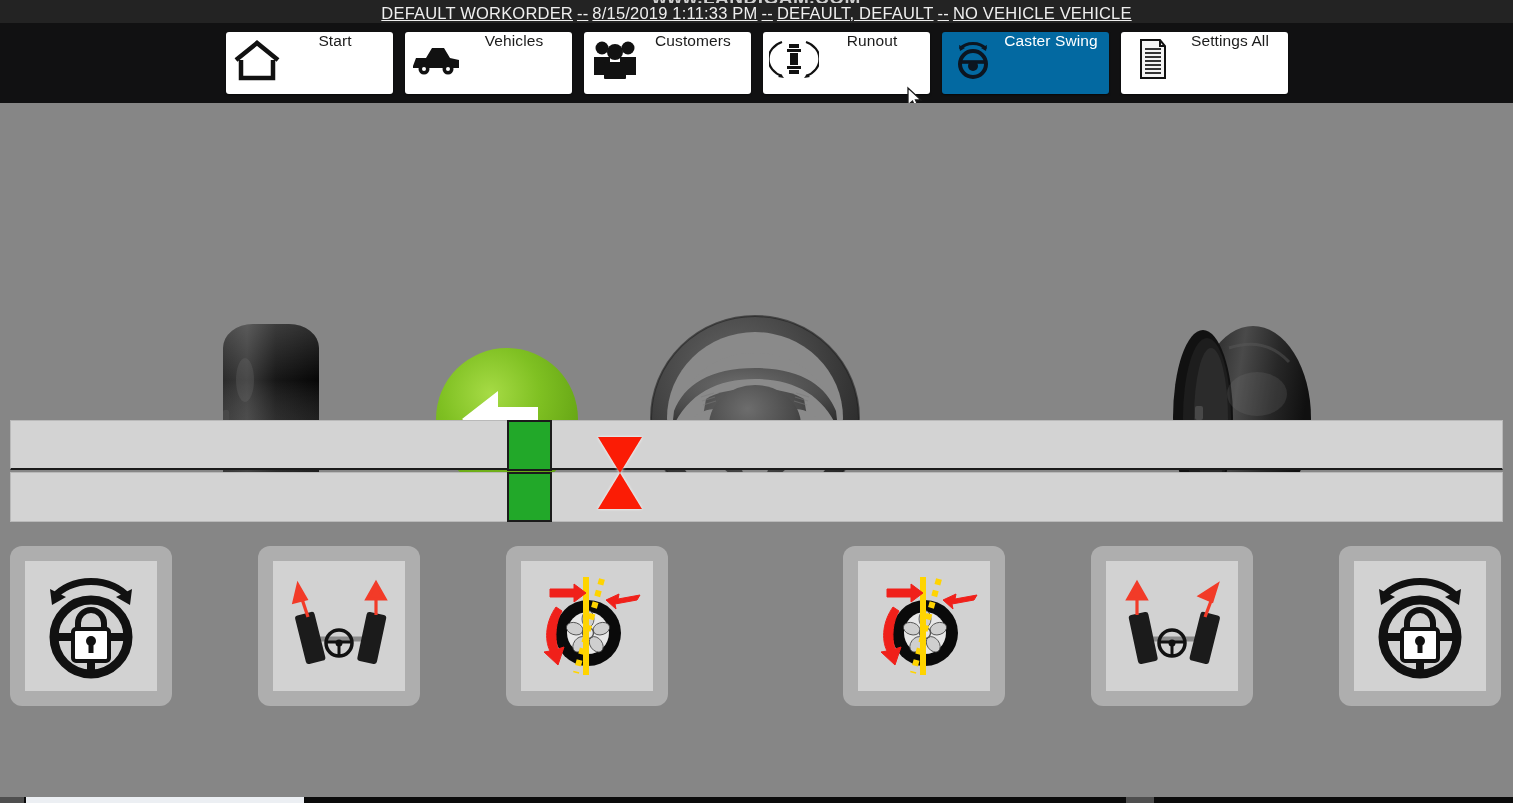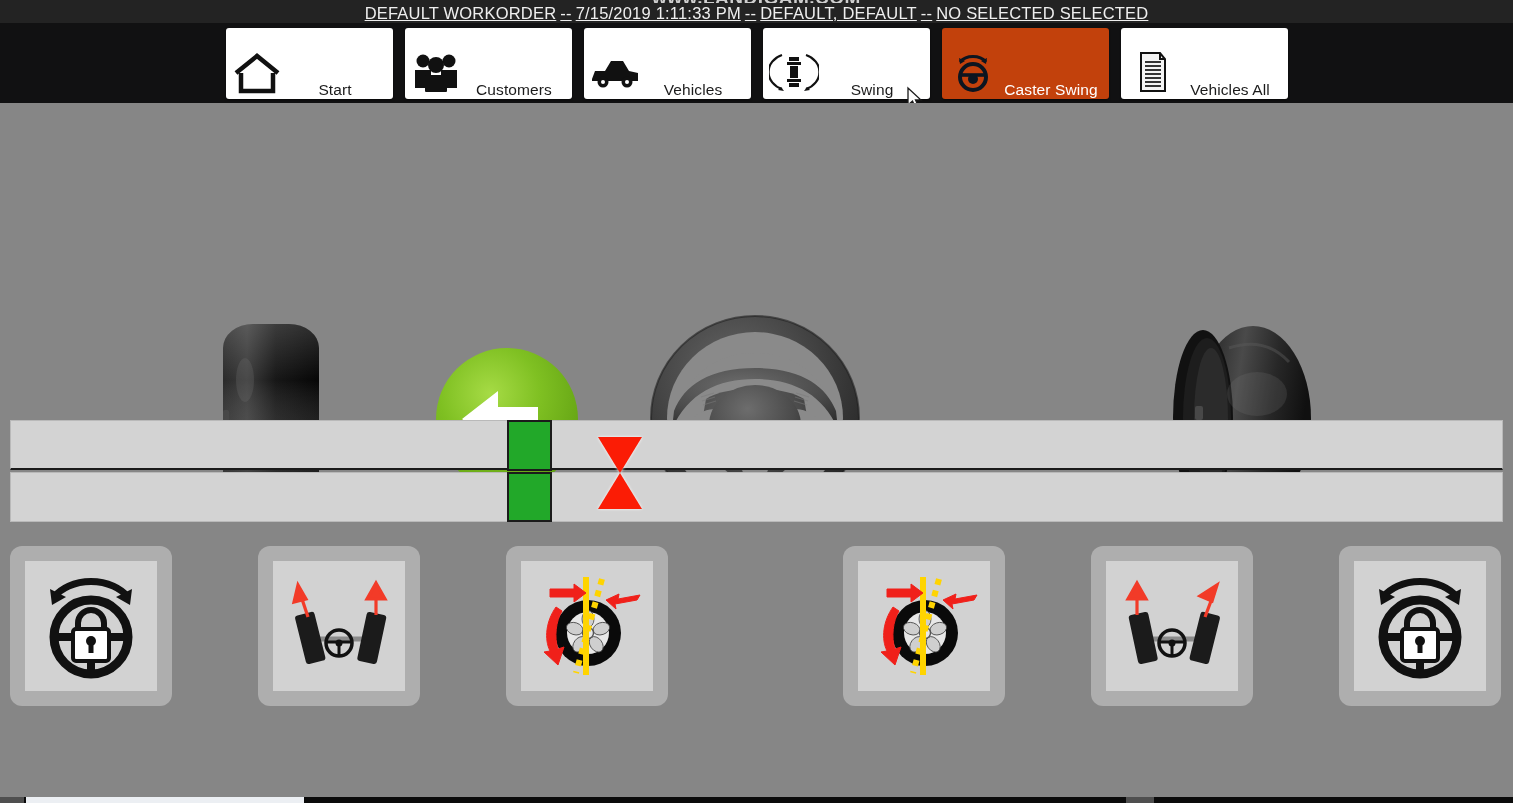--- a/index.html
+++ b/index.html
@@ -24,26 +24,26 @@
   }
   #title-bar .sep{ padding:0 4px; }
 
   
   #nav-bar{
     position:absolute; left:0; top:23px; width:1513px; height:80px;
     background:#111112;
     display:flex; align-items:center; justify-content:center; gap:12px;
   }
   .nav-btn{
-    width:167px; height:71px; background:#ffffff; border-radius:3px;
-    display:flex; align-items:flex-end; cursor:pointer;
+    width:167px; height:62px; background:#ffffff; border-radius:3px;
+    display:flex; align-items:flex-start; cursor:pointer;
     box-shadow:0 1px 2px rgba(0,0,0,.6);
     position:relative;
   }
-  .nav-btn.active{ background:#c2410c; }
+  .nav-btn.active{ background:#0369a1; }
   .nav-ico{
     width:54px; min-width:54px; height:54px; margin-left:4px;
     display:flex; align-items:center; justify-content:center;
   }
   .nav-lbl{
     flex:1; text-align:center; font-size:15.5px; color:#1b1b1b;
     padding-right:6px; letter-spacing:.1px;
   }
   .nav-btn.active .nav-lbl{ color:#ffffff; }
 
@@ -118,81 +118,81 @@
 </head>
 <body>
 
 <div id="watermark-strip">
   <div id="watermark-text">www.LANDIGAM.COM</div>
 </div>
 
 <div id="title-bar">
   <span>DEFAULT WORKORDER</span>
   <span class="sep">--</span>
-  <span>7/15/2019 1:11:33 PM</span>
+  <span>8/15/2019 1:11:33 PM</span>
   <span class="sep">--</span>
   <span>DEFAULT, DEFAULT</span>
   <span class="sep">--</span>
-  <span>NO SELECTED SELECTED</span>
+  <span>NO VEHICLE VEHICLE</span>
 </div>
 
 <div id="nav-bar">
 
   <div class="nav-btn">
     <span class="nav-ico">
       <svg width="50" height="46" viewBox="0 0 50 46">
           <path d="M4 24 L25 7 L46 24" fill="none" stroke="#111" stroke-width="4.5" stroke-linejoin="miter"></path>
           <path d="M9 24 L9 42 L41 42 L41 24" fill="none" stroke="#111" stroke-width="4.5"></path>
         </svg>
     </span>
     <span class="nav-lbl">Start</span>
+  </div>
+
+  <div class="nav-btn">
+    <span class="nav-ico">
+      <svg width="52" height="46" viewBox="0 0 52 46">
+        <path d="M3 30 L6 22 L16 22 L22 12 L34 12 L40 22 L49 24 L49 32 L3 32 Z" fill="#111"></path>
+        <circle cx="14" cy="33" r="5.5" fill="#111"></circle>
+          <circle cx="38" cy="33" r="5.5" fill="#111"></circle>
+        <circle cx="14" cy="33" r="2" fill="#fff"></circle>
+          <circle cx="38" cy="33" r="2" fill="#fff"></circle>
+      </svg>
+    </span>
+    <span class="nav-lbl">Vehicles</span>
   </div>
 
   <div class="nav-btn">
     <span class="nav-ico">
       <svg width="50" height="46" viewBox="0 0 50 46">
         <circle cx="12" cy="12" r="6.5" fill="#111"></circle>
           <rect x="4" y="21" width="16" height="18" fill="#111"></rect>
         <circle cx="38" cy="12" r="6.5" fill="#111"></circle>
           <rect x="30" y="21" width="16" height="18" fill="#111"></rect>
         <circle cx="25" cy="16" r="8" fill="#111"></circle>
           <rect x="14" y="26" width="22" height="17" rx="1" fill="#111"></rect>
       </svg>
     </span>
     <span class="nav-lbl">Customers</span>
-  </div>
-
-  <div class="nav-btn">
-    <span class="nav-ico">
-      <svg width="52" height="46" viewBox="0 0 52 46">
-        <path d="M3 30 L6 22 L16 22 L22 12 L34 12 L40 22 L49 24 L49 32 L3 32 Z" fill="#111"></path>
-        <circle cx="14" cy="33" r="5.5" fill="#111"></circle>
-          <circle cx="38" cy="33" r="5.5" fill="#111"></circle>
-        <circle cx="14" cy="33" r="2" fill="#fff"></circle>
-          <circle cx="38" cy="33" r="2" fill="#fff"></circle>
-      </svg>
-    </span>
-    <span class="nav-lbl">Vehicles</span>
   </div>
 
   <div class="nav-btn">
     <span class="nav-ico">
       <svg width="50" height="46" viewBox="0 0 50 46">
         <path d="M13 6 A20 18 0 0 0 13 40" fill="none" stroke="#111" stroke-width="2.2"></path>
         <path d="M37 6 A20 18 0 0 1 37 40" fill="none" stroke="#111" stroke-width="2.2"></path>
         <path d="M12 38 l-3 3 l6 1 z" fill="#111"></path>
           <path d="M38 38 l3 3 l-6 1 z" fill="#111"></path>
         <rect x="20" y="8" width="10" height="4" fill="#111"></rect>
         <rect x="18" y="13" width="14" height="3" fill="#111"></rect>
         <rect x="21" y="17" width="8" height="12" fill="#111"></rect>
         <rect x="18" y="30" width="14" height="3" fill="#111"></rect>
         <rect x="20" y="34" width="10" height="4" fill="#111"></rect>
       </svg>
     </span>
-    <span class="nav-lbl">Swing</span>
+    <span class="nav-lbl">Runout</span>
   </div>
 
   <div class="nav-btn active">
     <span class="nav-ico">
       <svg width="50" height="46" viewBox="0 0 50 46">
         <path d="M12 13 A16 13 0 0 1 38 13" fill="none" stroke="#0c1520" stroke-width="3"></path>
         <path d="M11 9 l1 6 l5 -3 z" fill="#0c1520"></path>
           <path d="M39 9 l-1 6 l-5 -3 z" fill="#0c1520"></path>
         <circle cx="25" cy="28" r="13" fill="none" stroke="#0c1520" stroke-width="4"></circle>
         <line x1="12" y1="26" x2="38" y2="26" stroke="#0c1520" stroke-width="3.6"></line>
@@ -211,21 +211,21 @@
           <line x1="18" y1="13" x2="34" y2="13"></line>
             <line x1="18" y1="17" x2="34" y2="17"></line>
           <line x1="18" y1="21" x2="34" y2="21"></line>
             <line x1="18" y1="25" x2="34" y2="25"></line>
           <line x1="18" y1="29" x2="34" y2="29"></line>
             <line x1="18" y1="33" x2="34" y2="33"></line>
           <line x1="18" y1="37" x2="34" y2="37"></line>
         </g>
       </svg>
     </span>
-    <span class="nav-lbl">Vehicles All</span>
+    <span class="nav-lbl">Settings All</span>
   </div>
 
 </div>
 
 <div id="cursor">
   <svg width="20" height="26" viewBox="0 0 20 26">
     <path d="M2 2 L2 19 L6.5 15 L9.5 22 L12.5 20.5 L9.5 14 L15 14 Z" fill="#fdfdfd" stroke="#1a1a1a" stroke-width="1.3"></path>
   </svg>
 </div>
 

